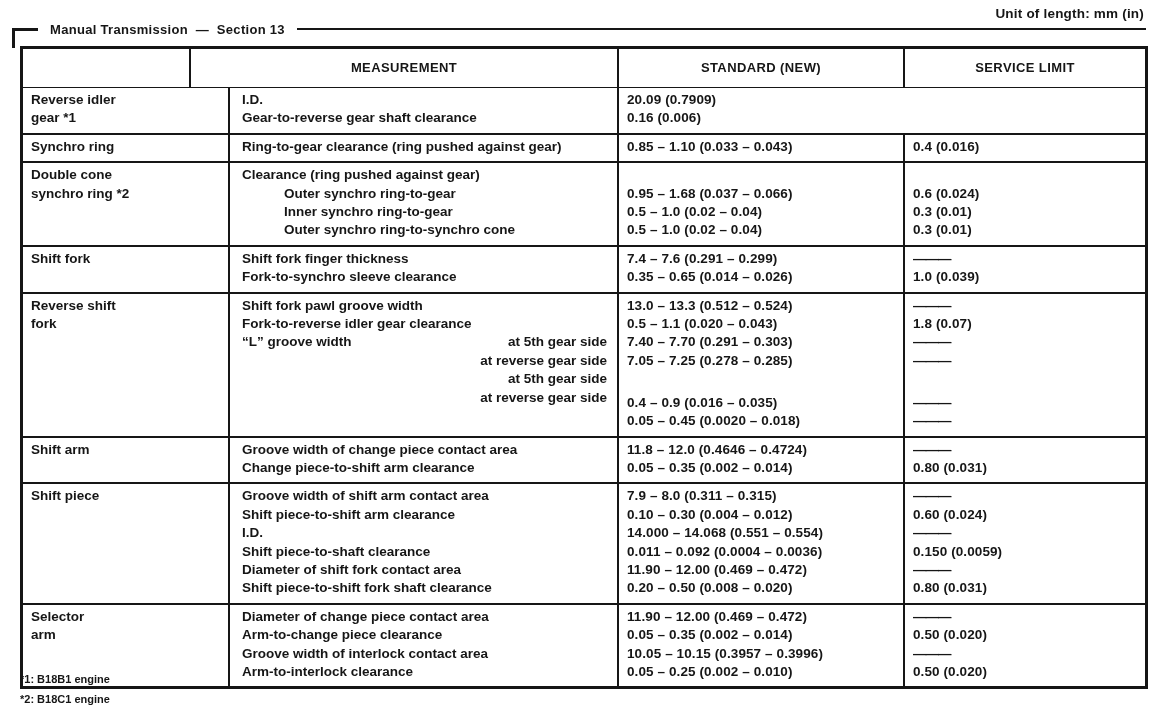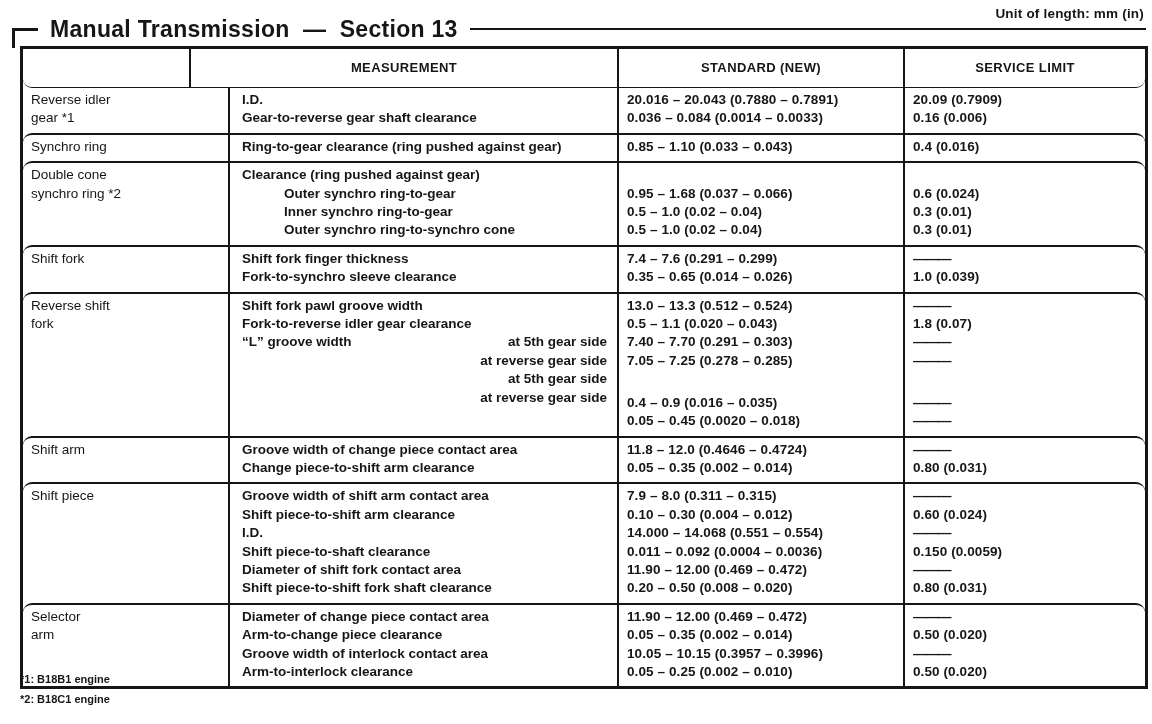--- a/index.html
+++ b/index.html
@@ -15,49 +15,48 @@
     position: absolute; top: 6px; right: 8px;
     font-size: 13.5px; font-weight: 700; letter-spacing: 0.2px;
   }
 
   .title-row {
     position: absolute; left: 12px; right: 6px; top: 18px;
     display: flex; align-items: center; gap: 10px; height: 22px;
   }
   .title-corner { width: 26px; border-top: 3px solid #161616; }
   .page-title {
-    font-size: 23px; font-weight: 800; letter-spacing: 0.3px;
+    font-size: 13px; font-weight: 800; letter-spacing: 0.3px;
     white-space: pre; padding: 0 2px;
   }
   .title-rule { flex: 1; border-top: 2.5px solid #161616; }
   .bracket-drop {
     position: absolute; left: 12px; top: 29px; width: 3px; height: 19px;
     background: #161616;
   }
 
   .spec-table {
     position: absolute; left: 20px; top: 46px; width: 1128px;
     border: 3px solid #161616; background: #fff;
   }
   .t-row {
     display: grid;
     grid-template-columns: 166px 428px 286px auto;
-    border-radius: 9px;
   }
   .t-row + .t-row { border-top: 2px solid #161616; }
   .t-header { border-bottom: 1px solid #161616; }
   .t-header .t-cell {
     display: flex; align-items: center; justify-content: center;
     min-height: 38px; font-size: 13px; font-weight: 800; letter-spacing: 0.4px;
   }
   .t-cell { padding: 3px 8px 5px 8px; }
   .t-cell + .t-cell { border-left: 2px solid #161616; }
 
   .component-cell {
-    font-size: 13.5px; font-weight: 400; line-height: 18.4px;
+    font-size: 13.5px; font-weight: 700; line-height: 18.4px;
     white-space: pre-line; 
   }
   .line {
     min-height: 18.4px; line-height: 18.4px;
     font-size: 13.5px; font-weight: 700;
     display: flex; justify-content: space-between; align-items: baseline;
   }
   .line.gap { margin-top: 5px; }
   .measurement-cell { padding-left: 12px; margin-left: 39px; }
   .m-left.indent { padding-left: 42px; }
@@ -94,28 +93,20 @@
         <div class="t-cell component-cell">Reverse idler
 gear *1</div>
         <div class="t-cell measurement-cell">
           <div class="line">
             <div class="m-left">I.D.</div>
           </div>
           <div class="line">
             <div class="m-left">Gear-to-reverse gear shaft clearance</div>
           </div>
         </div>
-        <div class="t-cell standard-cell">
-          <div class="line">
-            <div class="value">20.016 – 20.043 (0.7880 – 0.7891)</div>
-          </div>
-          <div class="line">
-            <div class="value">0.036 – 0.084 (0.0014 – 0.0033)</div>
-          </div>
-        </div>
         <div class="t-cell service-cell">
           <div class="line">
             <div class="value">20.09 (0.7909)</div>
           </div>
           <div class="line">
             <div class="value">0.16 (0.006)</div>
           </div>
         </div>
       </div>
       <div class="t-row">

